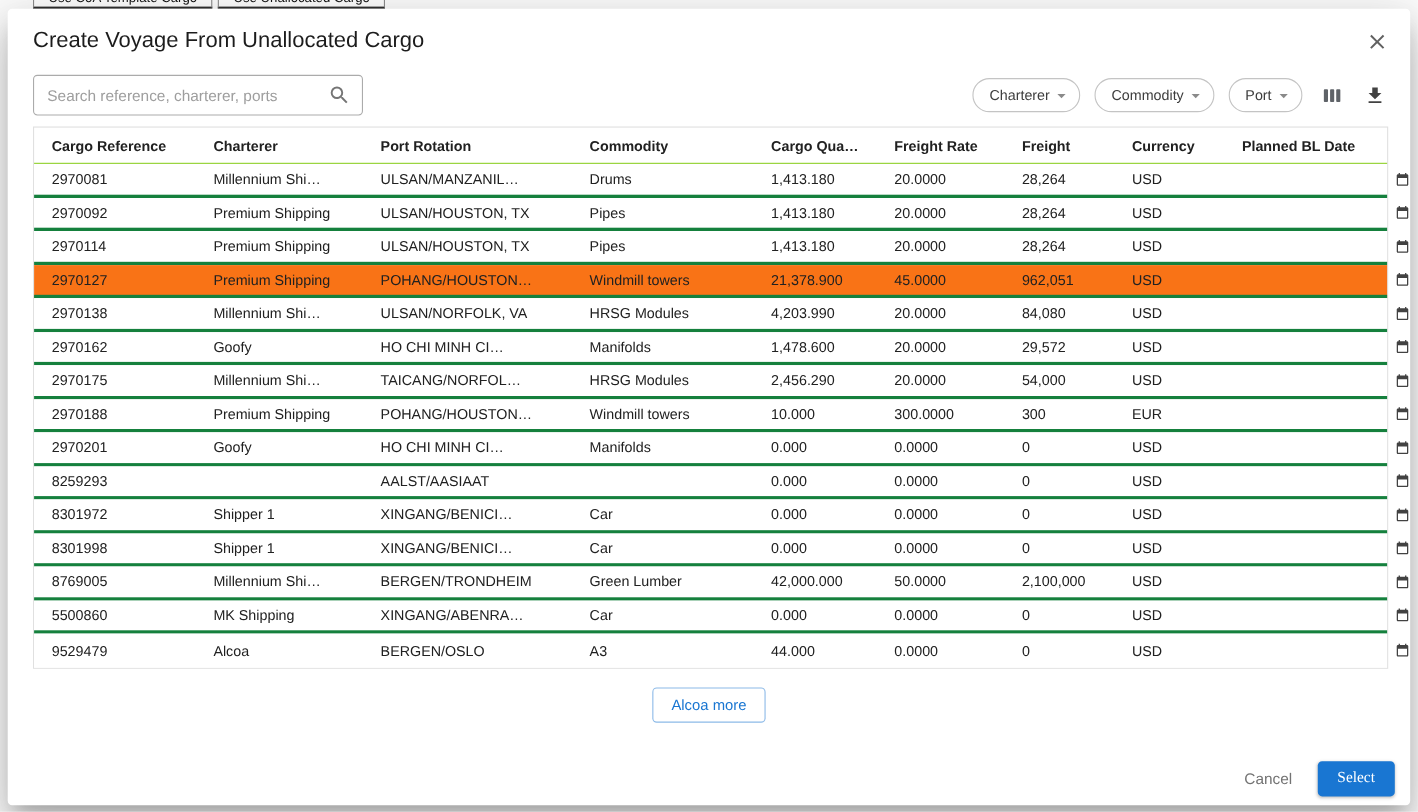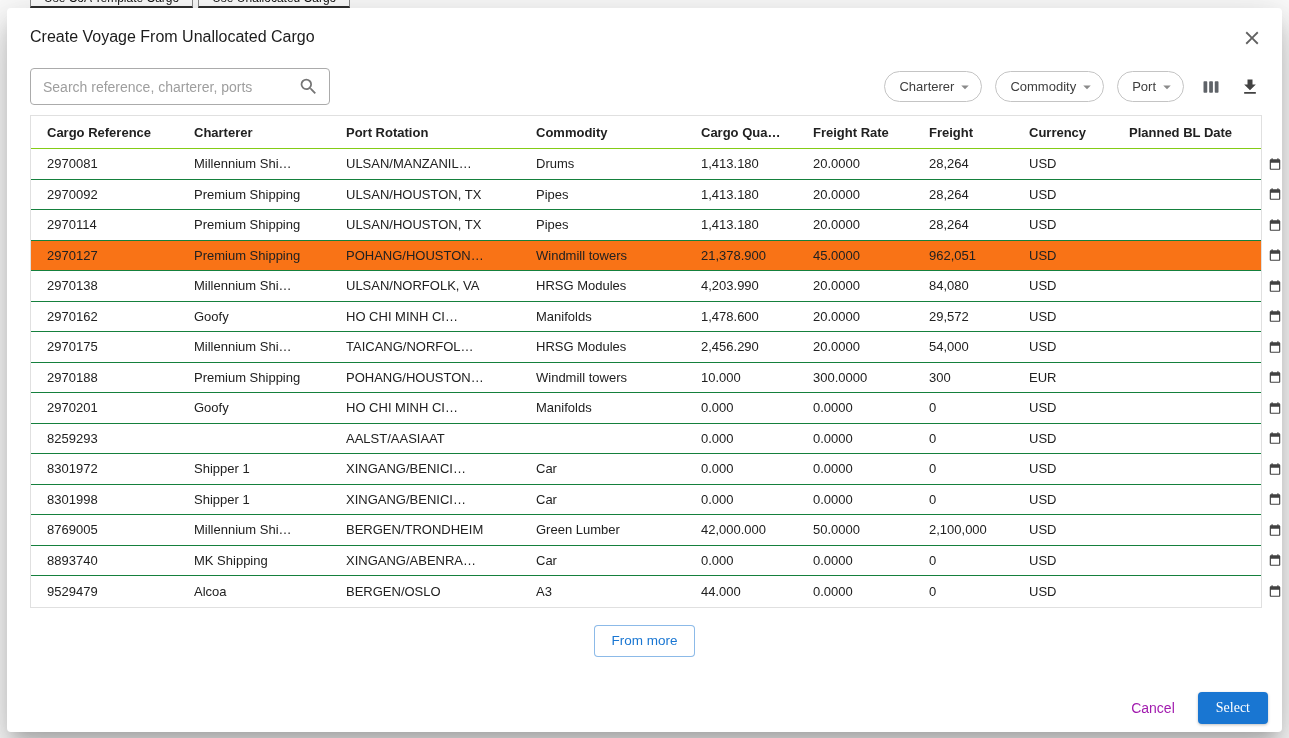--- a/index.html
+++ b/index.html
@@ -8,50 +8,50 @@
 
   
   .bg-strip{position:absolute;top:-9px;left:30px;height:17px;display:flex;align-items:flex-end}
   .bg-tab{font-size:12px;line-height:15px;color:#141414;padding:0 13px;border-bottom:2px solid #2f2f2f;border-left:1px solid #8d8d8d;border-right:1px solid #8d8d8d;white-space:nowrap;cursor:pointer;background:#fff}
   .bg-tab + .bg-tab{margin-left:5px}
 
   
   .modal{position:absolute;left:7px;right:7px;top:8px;bottom:6px;background:#fff;border-radius:4px;
     box-shadow:0 11px 15px -7px rgba(0,0,0,.2),0 24px 38px 3px rgba(0,0,0,.14),0 9px 46px 8px rgba(0,0,0,.12);overflow:hidden}
   .modal-header{display:flex;justify-content:space-between;align-items:flex-start;padding:16px 16px 0 23px}
-  .modal-title{font-size:16px;font-weight:500;line-height:26px;color:#1c1c1c}
+  .modal-title{font-size:20px;font-weight:500;line-height:26px;color:#1c1c1c}
   .close-btn{background:none;border:none;cursor:pointer;padding:3px;display:inline-flex}
 
   
   .toolbar{display:flex;justify-content:space-between;align-items:center;padding:16px 20px 10px 23px}
   .search{position:relative;width:300px}
   .search input{width:100%;height:37px;border:1px solid #ababab;border-radius:4px;padding:0 60px 0 12px;font-size:14px;color:#212121;font-family:inherit;outline:none;background:#fff}
   .search input::placeholder{color:#9e9e9e}
   .search-icon{position:absolute;right:11px;top:8px;pointer-events:none;display:inline-flex}
   .toolbar-right{display:flex;align-items:center}
   .chip{display:inline-flex;align-items:center;height:31px;padding:0 7px 0 14px;margin-left:13px;border:1px solid #c4c4c4;border-radius:16px;background:#fff;font-size:13px;color:#3d3d3d;font-family:inherit;cursor:pointer;white-space:nowrap}
   .chip svg{margin-left:2px}
   .icon-btn{background:none;border:none;cursor:pointer;display:inline-flex;padding:2px;margin-left:15px}
 
   
   .table{margin:0 20px 0 23px;border:1px solid #e0e0e0;font-size:13px}
   .grid{display:grid;grid-template-columns:147px 152px 190px 165px 112px 116px 100px 100px 1fr}
   .thead{height:33px;align-items:center;border-bottom:1px solid #84cc16;font-weight:bold;color:#212121}
-  .trow{height:30.5px;align-items:center;border-bottom:1px solid #15803d;position:relative;background:#fff;cursor:pointer}
+  .trow{height:30.5px;align-items:center;border-bottom:3px solid #15803d;position:relative;background:#fff;cursor:pointer}
   .tbody .trow:last-child{border-bottom:none}
   .trow.selected{background:#f97316}
   .th,.td{padding:0 14px 0 16px;white-space:nowrap;overflow:hidden;text-overflow:ellipsis}
   .num{text-align:left}
   .cal-btn{position:absolute;right:-21px;top:50%;transform:translateY(-50%);display:inline-flex;cursor:pointer}
 
   
   .load-more-row{text-align:center;padding:17px 0 0}
   .load-more{background:#fff;border:1px solid rgba(25,118,210,.5);color:#1976d2;border-radius:4px;height:32px;padding:0 16px;font-size:13.5px;font-family:inherit;cursor:pointer}
   .footer{position:absolute;right:14px;bottom:8px;display:flex;align-items:center}
-  .cancel-btn{background:none;border:none;color:#a21caf;font-size:14px;font-family:inherit;padding:6px 10px;margin-right:13px;cursor:pointer}
+  .cancel-btn{background:none;border:none;color:#737373;font-size:14px;font-family:inherit;padding:6px 10px;margin-right:13px;cursor:pointer}
   .select-btn{background:#1976d2;border:none;color:#fff;font-size:14px;font-family:Liberation Serif, serif;border-radius:4px;padding:8px 18px;cursor:pointer;box-shadow:0 1px 3px rgba(0,0,0,.25)}
 </style>
 </head>
 <body>
 
 <div class="bg-strip">
   <span class="bg-tab">Use CoA Template Cargo</span>
   <span class="bg-tab">Use Unallocated Cargo</span>
 </div>
 
@@ -334,21 +334,21 @@
           <div class="td num">2,100,000</div>
           <div class="td">USD</div>
           <div class="td"></div>
           <span class="cal-btn">
             <svg width="14" height="14" viewBox="0 0 24 24" fill="#424242">
               <path d="M19 4h-1V2h-2v2H8V2H6v2H5c-1.1 0-2 .9-2 2v14c0 1.1.9 2 2 2h14c1.1 0 2-.9 2-2V6c0-1.1-.9-2-2-2zm0 16H5V10h14v10z"></path>
             </svg>
           </span>
         </div>
         <div class="trow grid">
-          <div class="td">8893740</div>
+          <div class="td">5500860</div>
           <div class="td">MK Shipping</div>
           <div class="td">XINGANG/ABENRA…</div>
           <div class="td">Car</div>
           <div class="td num">0.000</div>
           <div class="td num">0.0000</div>
           <div class="td num">0</div>
           <div class="td">USD</div>
           <div class="td"></div>
           <span class="cal-btn">
             <svg width="14" height="14" viewBox="0 0 24 24" fill="#424242">
@@ -369,21 +369,21 @@
           <span class="cal-btn">
             <svg width="14" height="14" viewBox="0 0 24 24" fill="#424242">
               <path d="M19 4h-1V2h-2v2H8V2H6v2H5c-1.1 0-2 .9-2 2v14c0 1.1.9 2 2 2h14c1.1 0 2-.9 2-2V6c0-1.1-.9-2-2-2zm0 16H5V10h14v10z"></path>
             </svg>
           </span>
         </div>
       </div>
   </div>
 
   <div class="load-more-row">
-    <button class="load-more">From more</button>
+    <button class="load-more">Alcoa more</button>
   </div>
 
   <div class="footer">
     <button class="cancel-btn">Cancel</button>
     <button class="select-btn">Select</button>
   </div>
 
 </div>
 
 </body></html>

